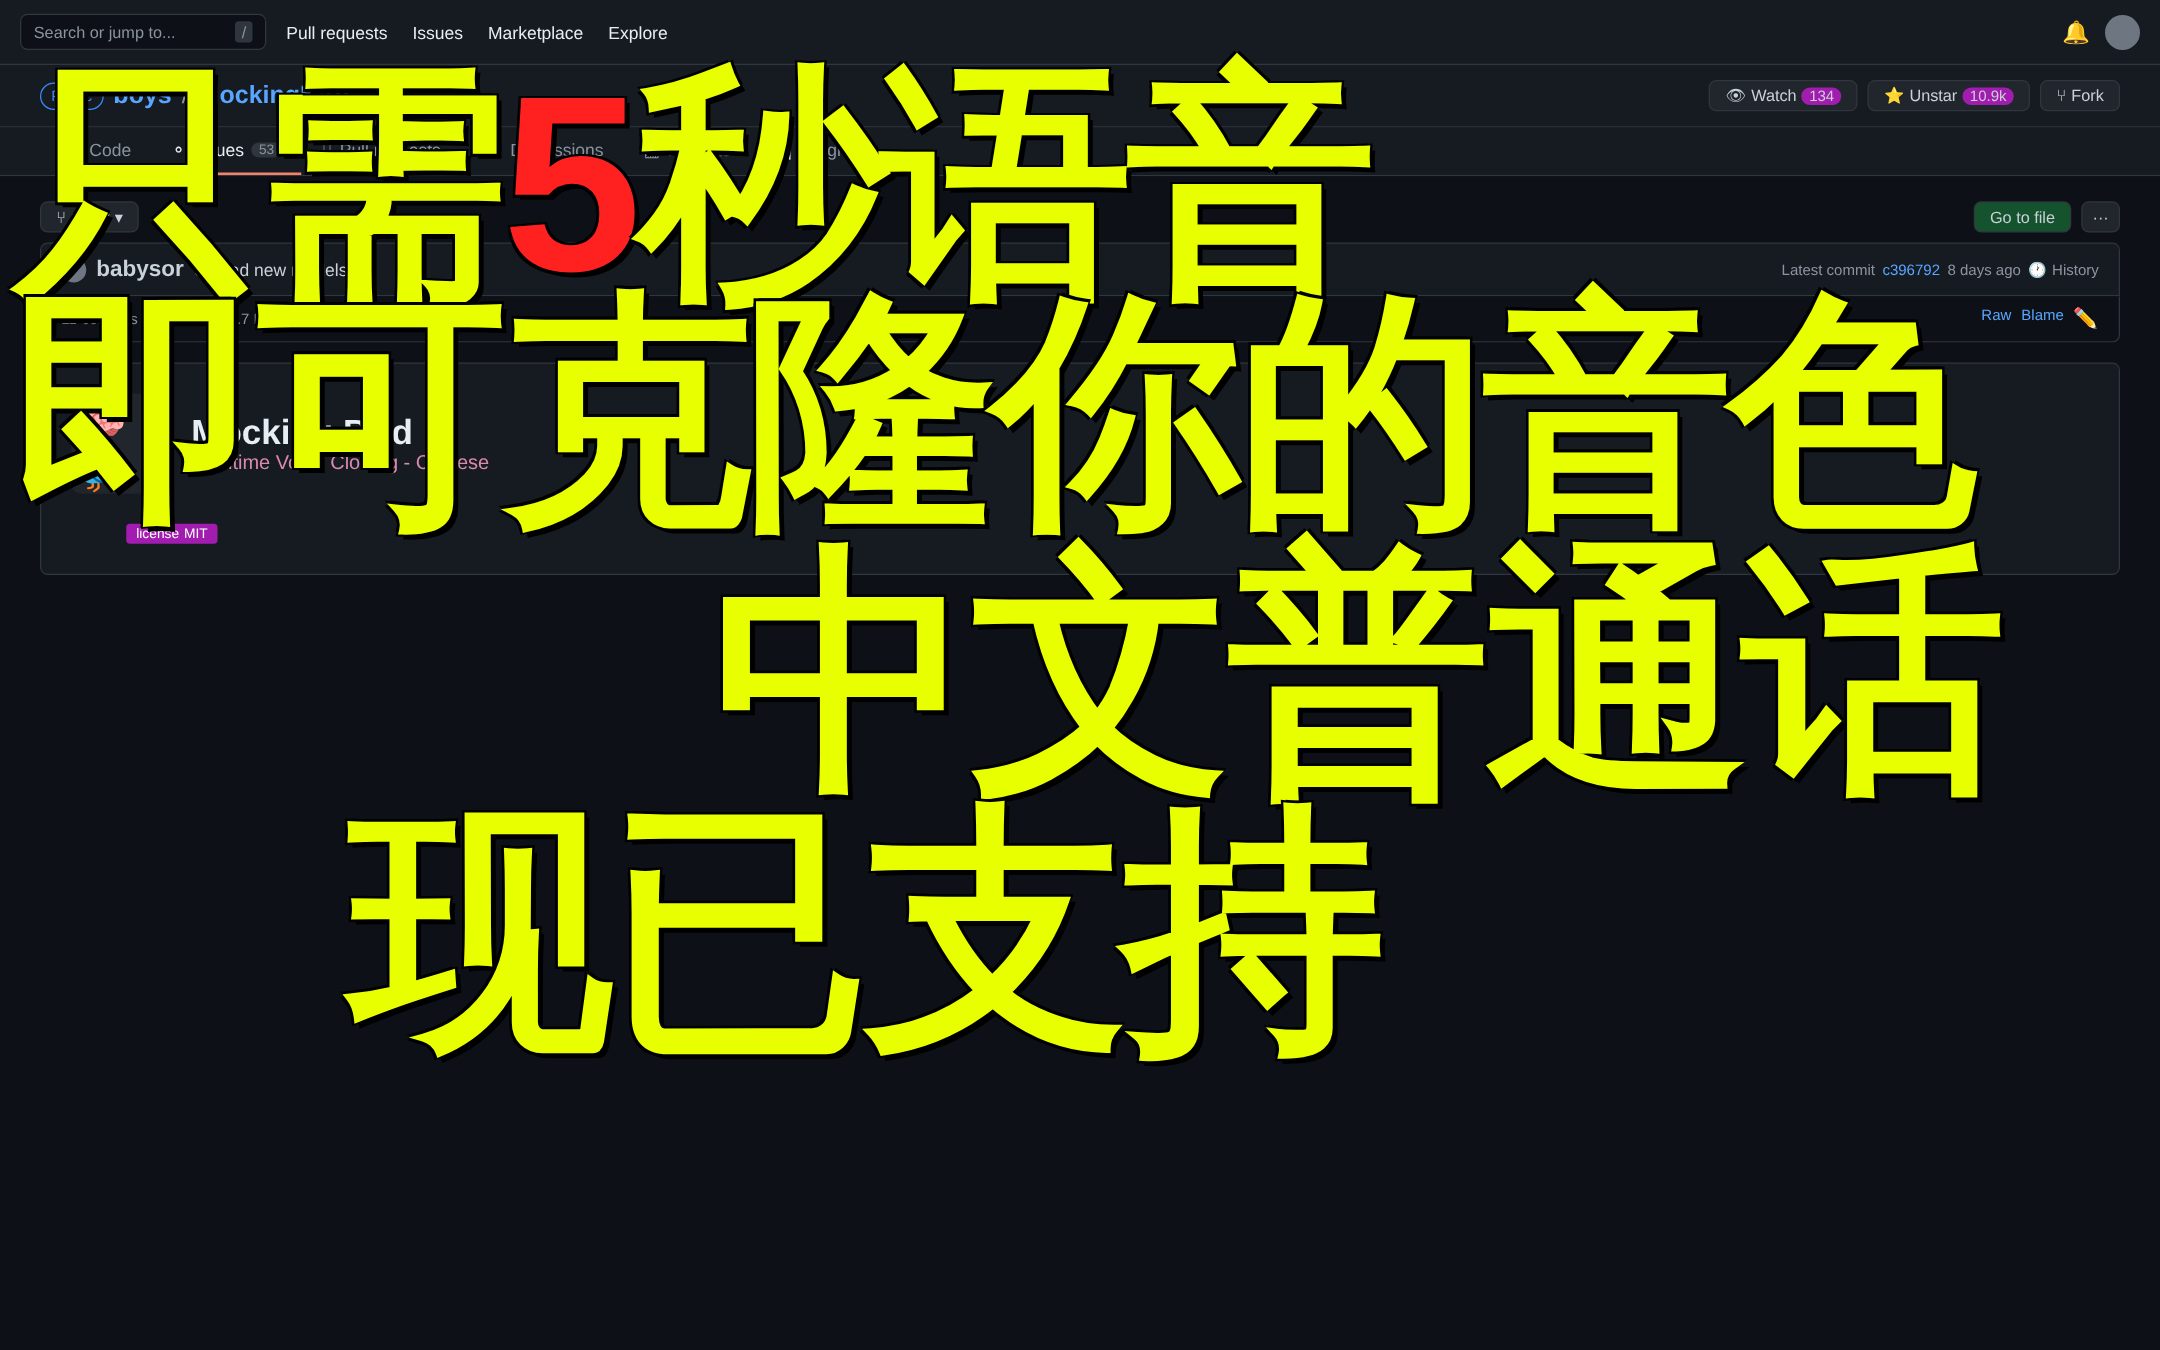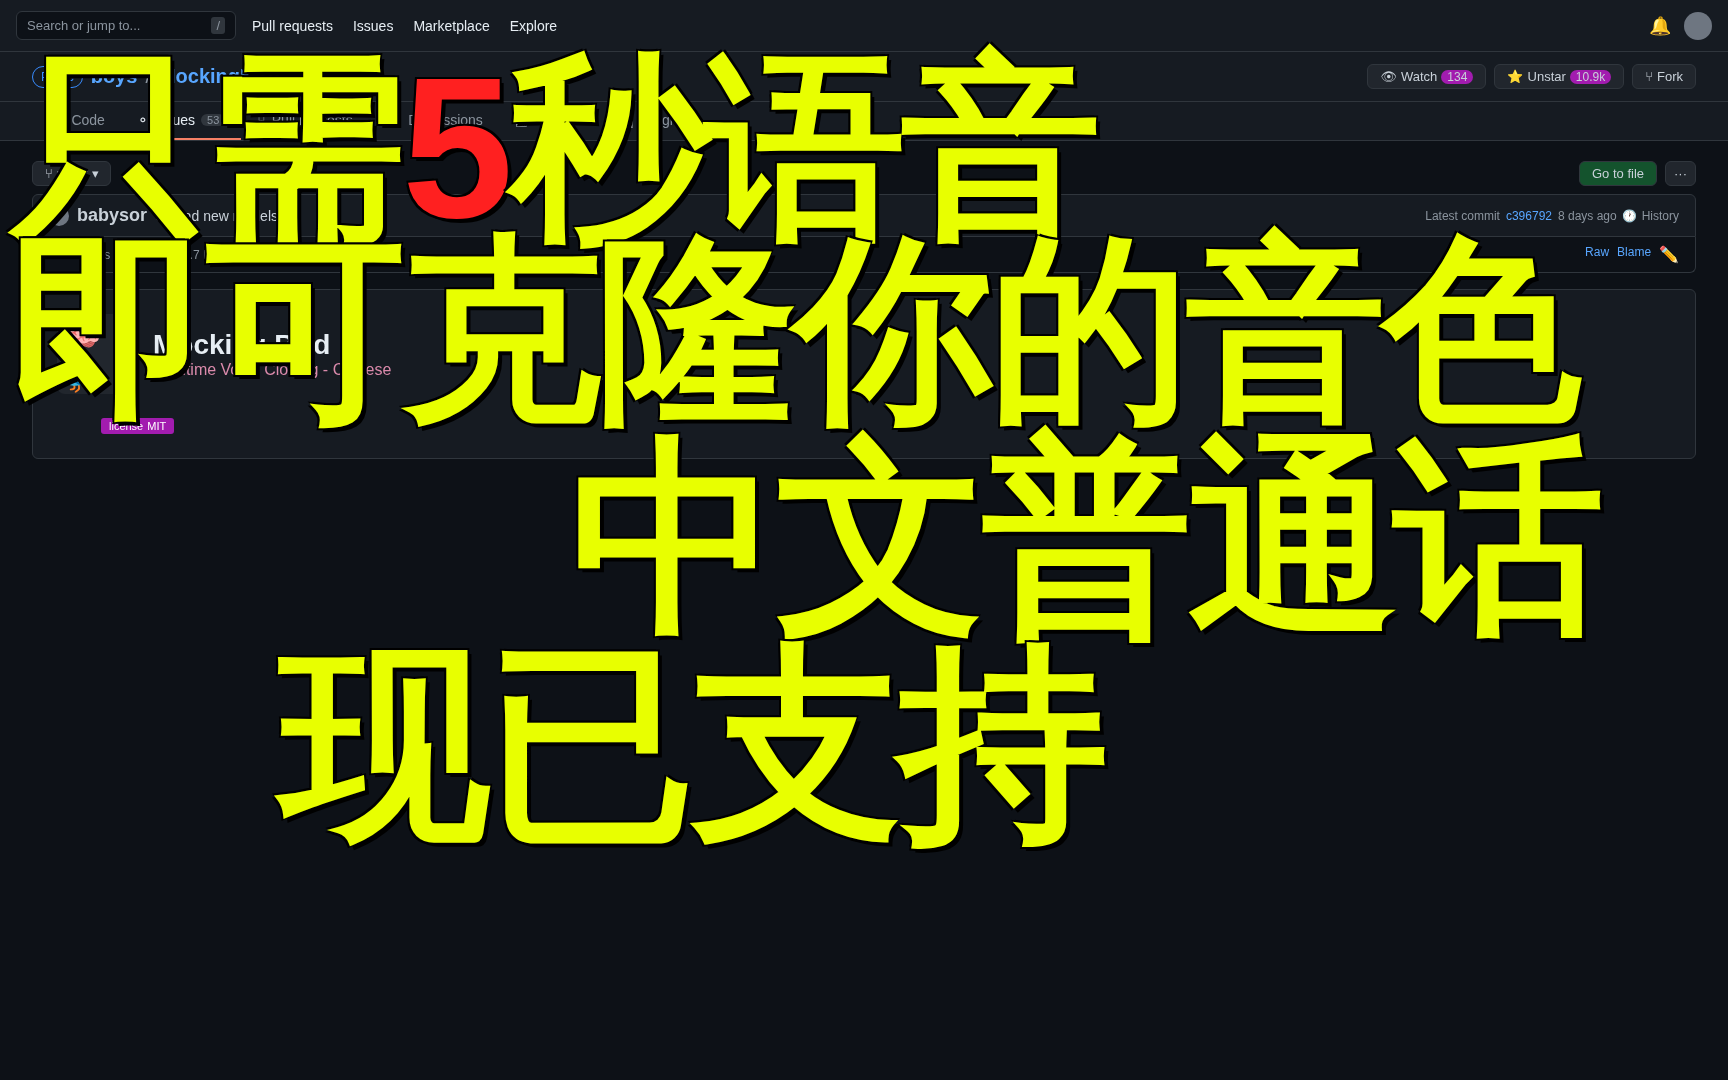--- a/index.html
+++ b/index.html
@@ -24,21 +24,21 @@
       position: relative;
       z-index: 5;
     }
     .nav-search {
       background: #0d1117;
       border: 1px solid #30363d;
       border-radius: 6px;
       color: #8b949e;
       font-size: 14px;
       padding: 5px 10px;
-      width: 220px;
+      width: 197px;
       display: flex;
       align-items: center;
       justify-content: space-between;
       cursor: text;
     }
     .nav-search span { color: #8b949e; font-size: 13px; }
     .nav-slash {
       background: #30363d;
       border-radius: 3px;
       color: #8b949e;

